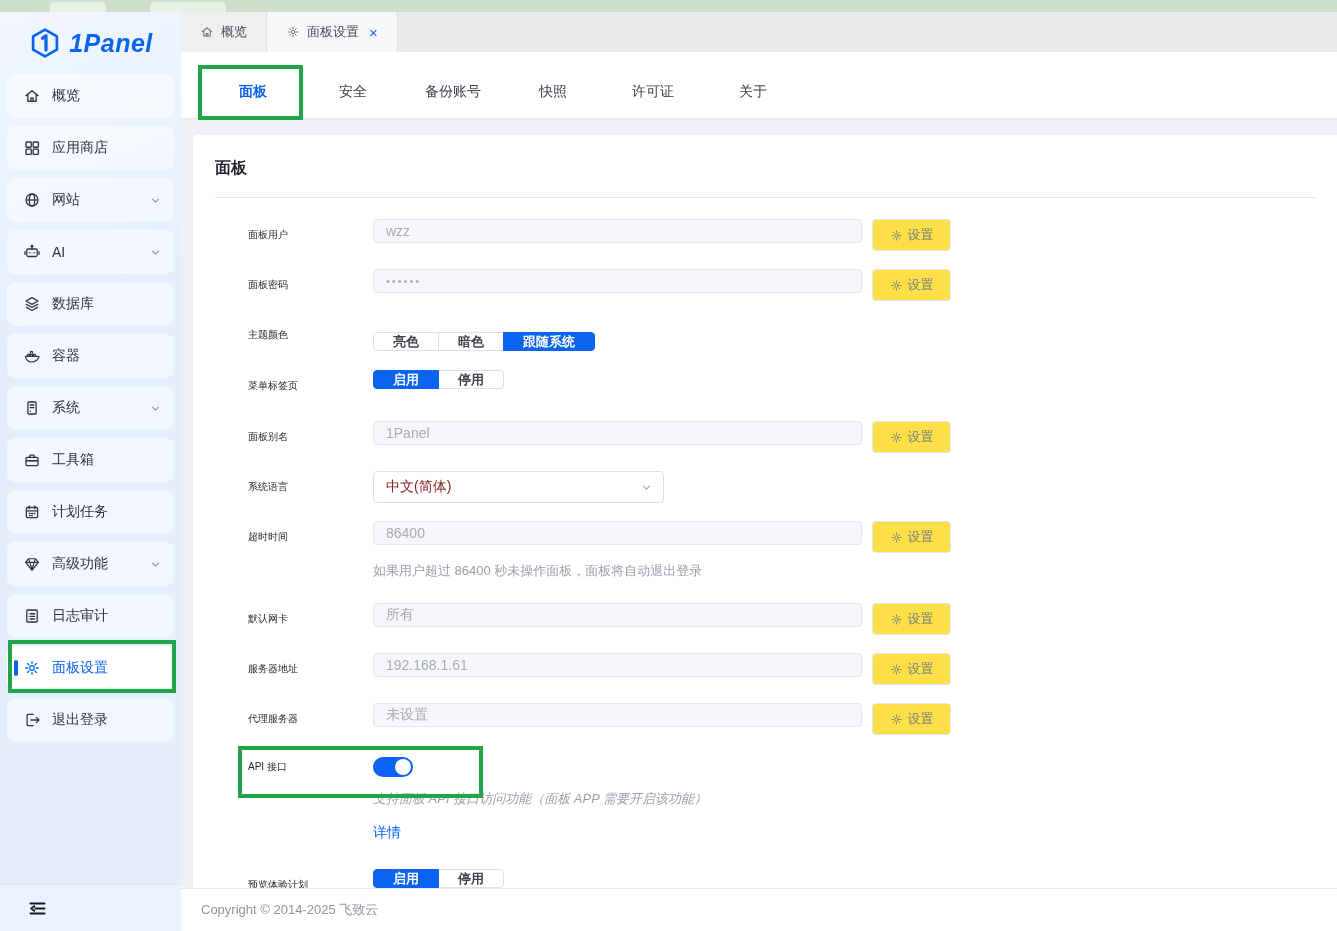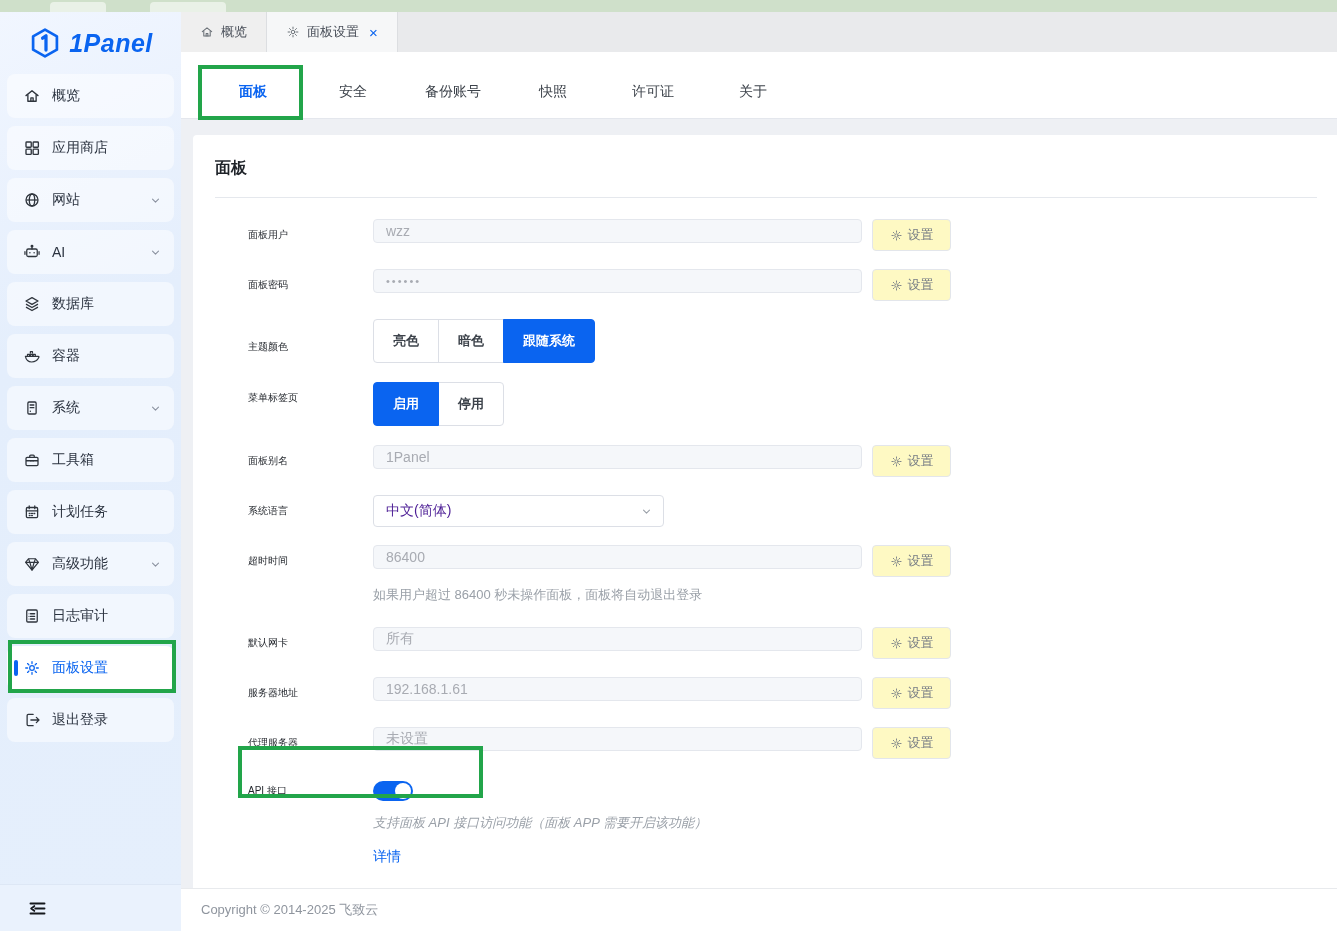--- a/index.html
+++ b/index.html
@@ -51,34 +51,34 @@
   .divider { height:1px; background:#e5e8ed; margin-bottom:21px; }
 
   .form { margin-left:33px; }
   .form-row { display:flex; margin-bottom:18px; }
   .f-label { width:125px; flex-shrink:0; font-size:10px; color:#1f2329; line-height:32px; }
   .f-ctrl { width:578px; }
   .igroup { display:flex; gap:10px; width:578px; }
   .dis-input { flex:1; height:24px; background:#f5f7fa; border:1px solid #e4e7ed; border-radius:4px;
     display:flex; align-items:center; padding:0 12px; color:#a8abb2; font-size:14px; }
   .dis-input.pwd { font-size:11px; letter-spacing:2px; }
-  .set-btn { width:79px; height:32px; background:#fef9c3; border:1px solid #e3e6eb; border-radius:4px;
+  .set-btn { width:79px; height:32px; background:#fde047; border:1px solid #e3e6eb; border-radius:4px;
     display:flex; align-items:center; justify-content:center; gap:5px; color:#767c85; font-size:13px; cursor:pointer; }
   .set-btn .sb-icon { width:13px; height:13px; }
 
   .btn-group { display:flex; }
-  .bg-btn { height:44px; padding:0 19px; background:#fff; border:1px solid #dcdfe6; margin-left:-1px;
+  .bg-btn { height:19px; padding:0 19px; background:#fff; border:1px solid #dcdfe6; margin-left:-1px;
     display:flex; align-items:center; font-size:13px; font-weight:bold; color:#3d434b; cursor:pointer; }
   .bg-btn:first-child { border-radius:4px 0 0 4px; margin-left:0; }
   .bg-btn:last-child { border-radius:0 4px 4px 0; }
   .bg-btn.active { background:#0a64f0; border-color:#0a64f0; color:#fff; z-index:1; }
 
   .select { width:291px; height:32px; background:#fff; border:1px solid #dcdfe6; border-radius:4px;
     display:flex; align-items:center; justify-content:space-between; padding:0 10px 0 12px;
-    font-size:14px; color:#4c1d95; cursor:pointer; }
+    font-size:14px; color:#7f1d1d; cursor:pointer; }
   .select .sel-chev { width:13px; height:13px; color:#9aa0a8; }
 
   .helper { font-size:13px; color:#9aa0a8; margin-top:10px; line-height:16px; }
   .toggle { width:40px; height:20px; border-radius:10px; background:#0a64f0; position:relative;
     margin-top:6px; cursor:pointer; }
   .toggle::after { content:''; position:absolute; right:2px; top:2px; width:16px; height:16px;
     border-radius:50%; background:#fff; }
   .detail-link { display:inline-block; margin-top:17px; font-size:14px; font-weight:normal;
     color:#0a64f0; cursor:pointer; }
   .api-helper { margin-top:14px;font-style:italic; }

